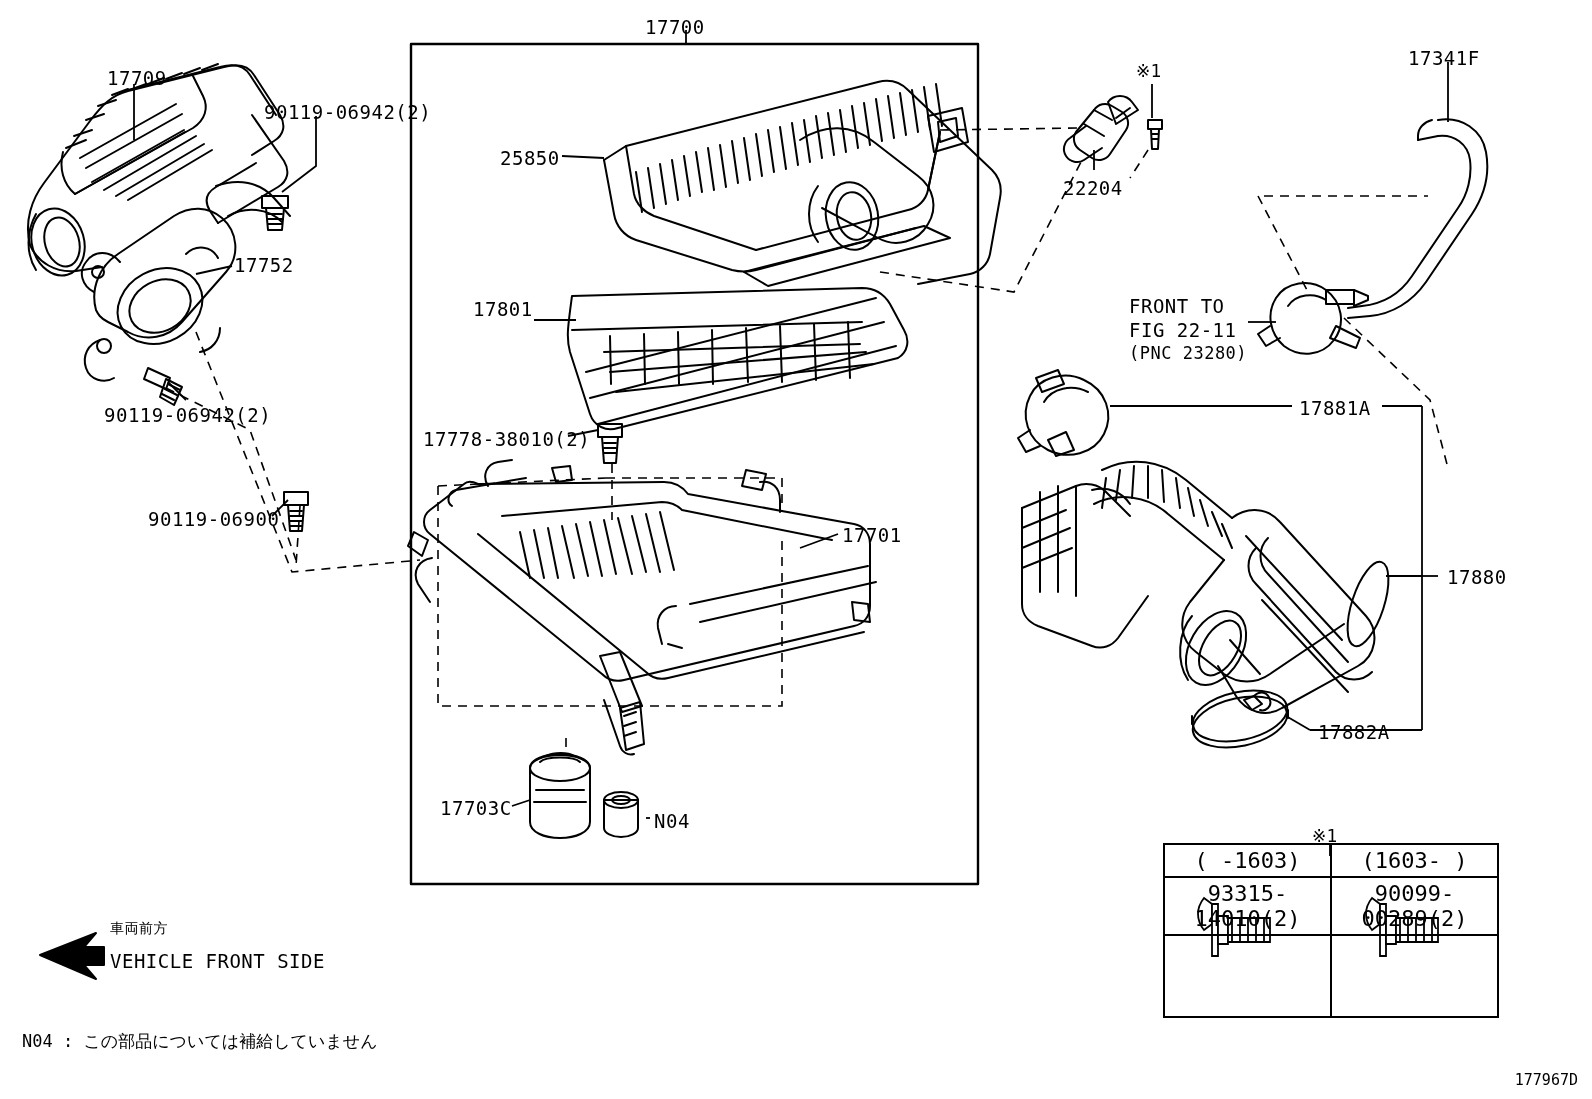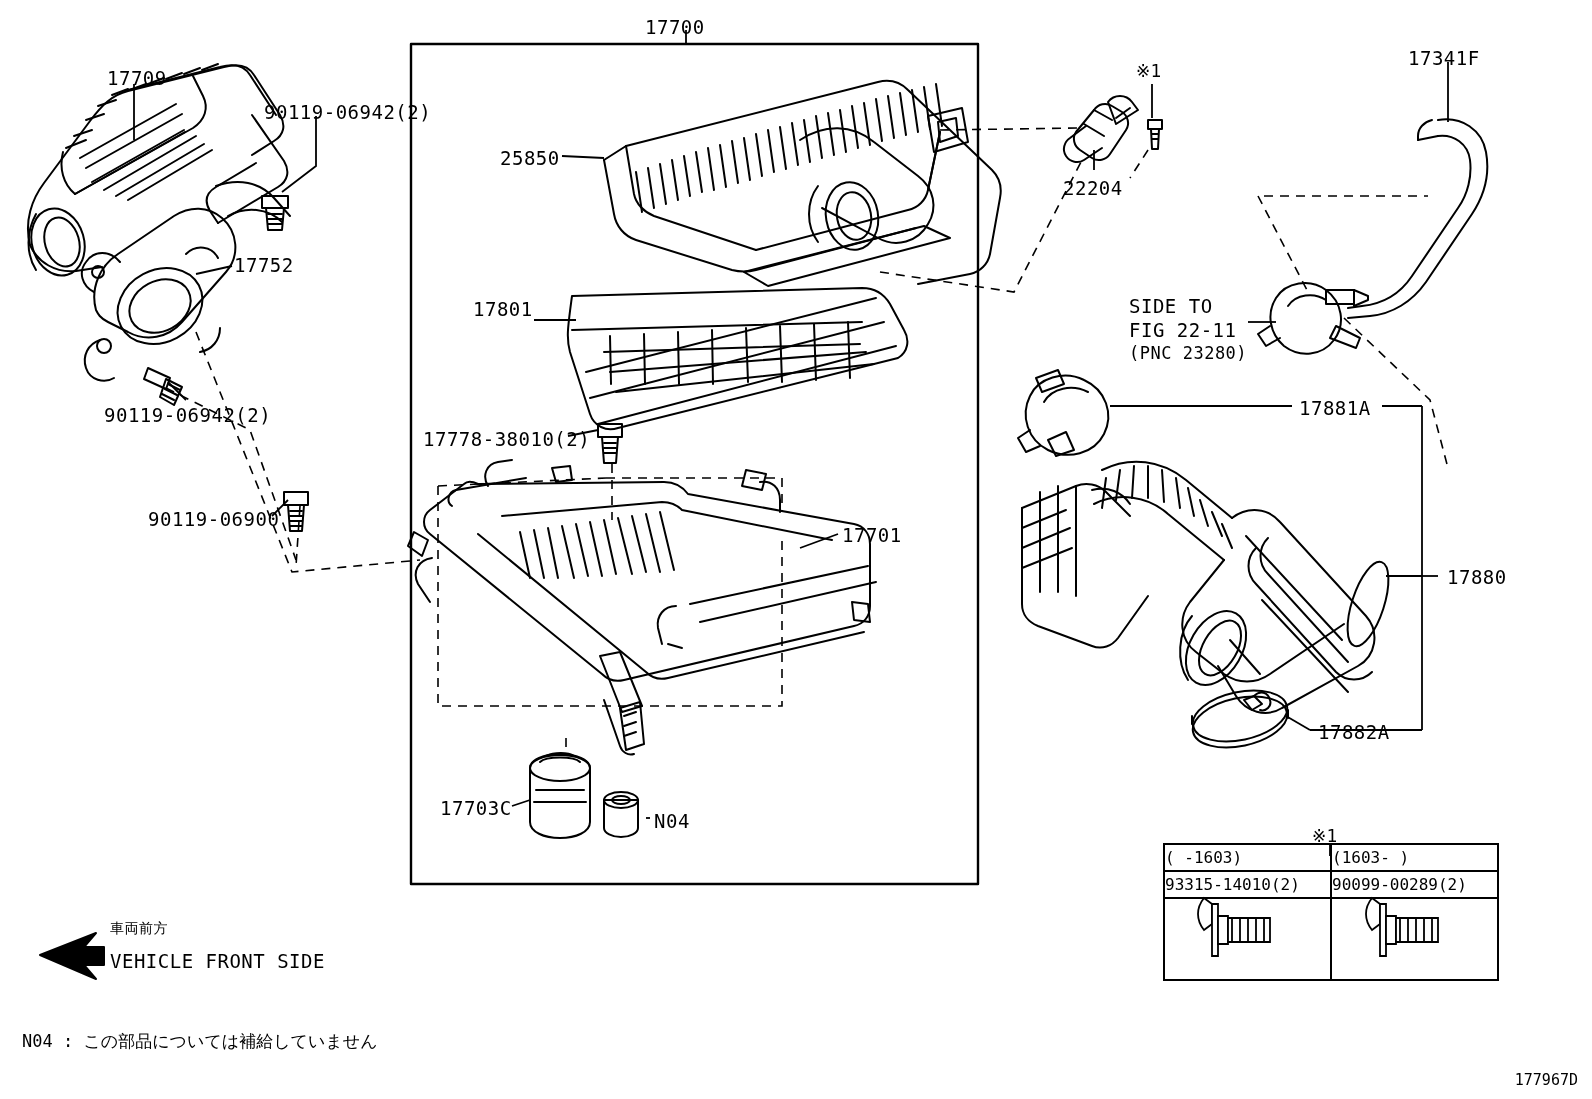--- a/index.html
+++ b/index.html
@@ -40,22 +40,23 @@
     font-size: 17px;
     white-space: pre;
   }
   .tbl {
     position: absolute;
     border-collapse: collapse;
   }
   .tbl td {
     border: 2px solid #000;
     font-family: "DejaVu Sans Mono", monospace;
-    font-size: 16px;
-    padding: 3px 0;
+    font-size: 22px;
+    text-align: center;
+    padding: 3px 13px;
   }
   .diagcode {
     position: absolute;
     right: 14px;
     bottom: 10px;
     font-family: "DejaVu Sans Mono", monospace;
     font-size: 15px;
   }
 </style>
 </head>
@@ -403,21 +404,21 @@
   <div class="lbl" style="left:104px; top:404px;">90119-06942(2)</div>
   <div class="lbl" style="left:1299px; top:397px;">17881A</div>
   <div class="lbl" style="left:423px; top:428px;">17778-38010(2)</div>
   <div class="lbl" style="left:148px; top:508px;">90119-06900</div>
   <div class="lbl" style="left:842px; top:524px;">17701</div>
   <div class="lbl" style="left:1447px; top:566px;">17880</div>
   <div class="lbl" style="left:1318px; top:721px;">17882A</div>
   <div class="lbl" style="left:440px; top:797px;">17703C</div>
   <div class="lbl" style="left:654px; top:810px;">N04</div>
 
-  <div class="lbl" style="left:1129px; top:295px;">SIDE TO</div>
+  <div class="lbl" style="left:1129px; top:295px;">FRONT TO</div>
   <div class="lbl" style="left:1129px; top:319px;">FIG 22-11</div>
   <div class="lbl small" style="left:1129px; top:343px;">(PNC 23280)</div>
 
   <div class="lbl jp" style="left:1136px; top:61px; font-size:17px;">※1</div>
   <div class="lbl jp" style="left:1312px; top:826px; font-size:17px;">※1</div>
 
   <div class="lbl jp" style="left:110px; top:920px; font-size:14px;">車両前方</div>
   <div class="lbl" style="left:110px; top:950px;">VEHICLE FRONT SIDE</div>
 
   <div class="note jp" style="left:22px; top:1030px;">N04 : この部品については補給していません</div>

